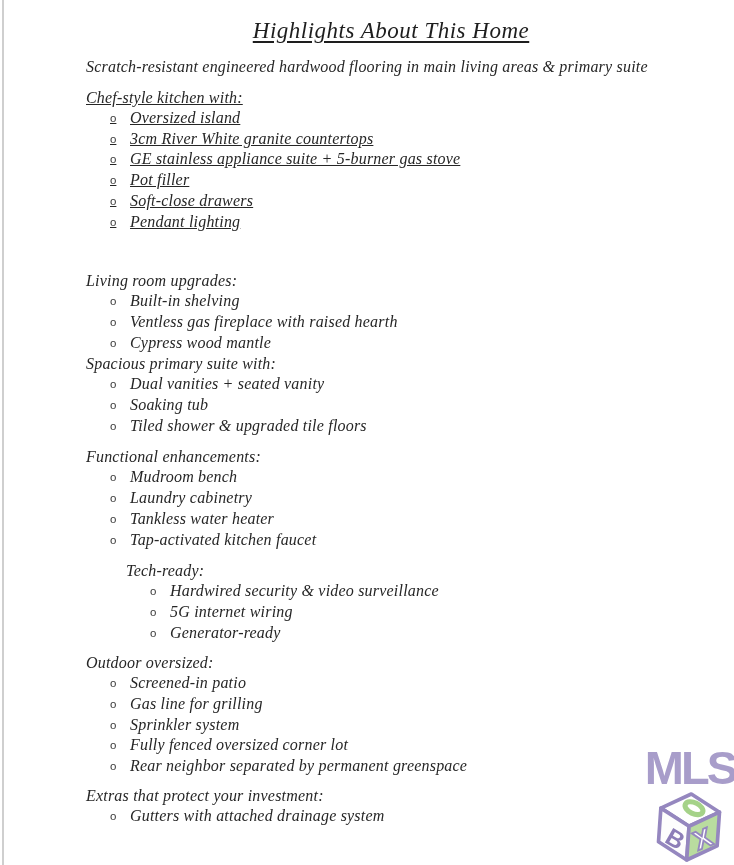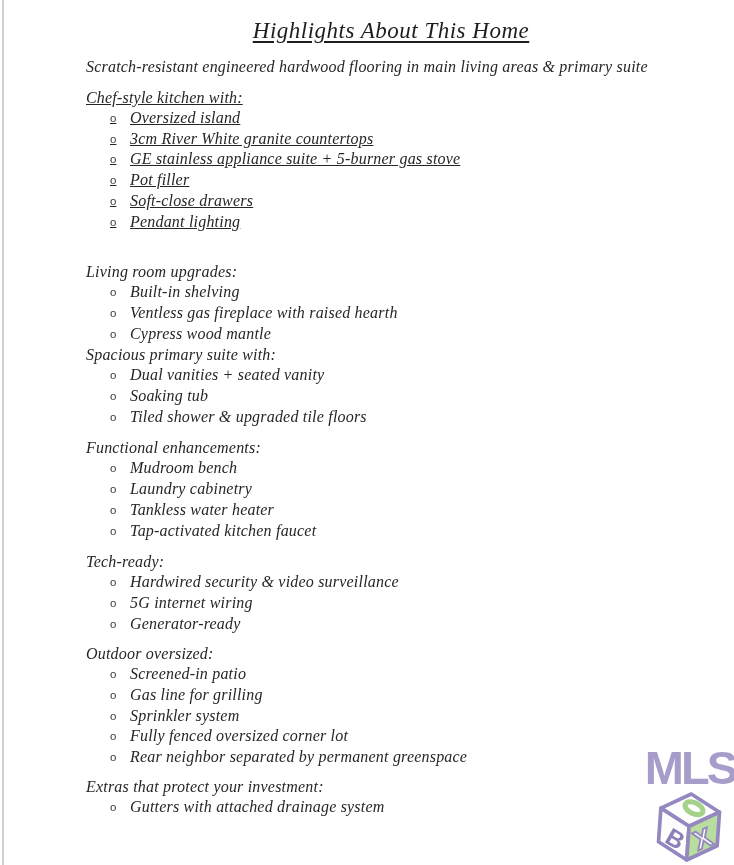--- a/index.html
+++ b/index.html
@@ -97,21 +97,21 @@
     <span class="item-text hand">Soft-close drawers</span>
   </li>
 
   <li>
     <span class="marker">o</span>
     <span class="item-text hand">Pendant lighting</span>
   </li>
 </ul>
   </div>
 
-  <div class="section" style="margin-top: 29px;">
+  <div class="section" style="margin-top: 38px;">
     <div class="heading hand">Living room upgrades:</div>
     <ul class="items">
   <li>
     <span class="marker">o</span>
     <span class="item-text hand">Built-in shelving</span>
   </li>
 
   <li>
     <span class="marker">o</span>
     <span class="item-text hand">Ventless gas fireplace with raised hearth</span>
@@ -162,21 +162,21 @@
     <span class="item-text hand">Tankless water heater</span>
   </li>
 
   <li>
     <span class="marker">o</span>
     <span class="item-text hand">Tap-activated kitchen faucet</span>
   </li>
 </ul>
   </div>
 
-  <div class="section" style="margin-top: 10px;">
+  <div class="section" style="margin-top: 10px; margin-left: 40px;">
     <div class="heading hand">Tech-ready:</div>
     <ul class="items">
   <li>
     <span class="marker">o</span>
     <span class="item-text hand">Hardwired security &amp; video surveillance</span>
   </li>
 
   <li>
     <span class="marker">o</span>
     <span class="item-text hand">5G internet wiring</span>

